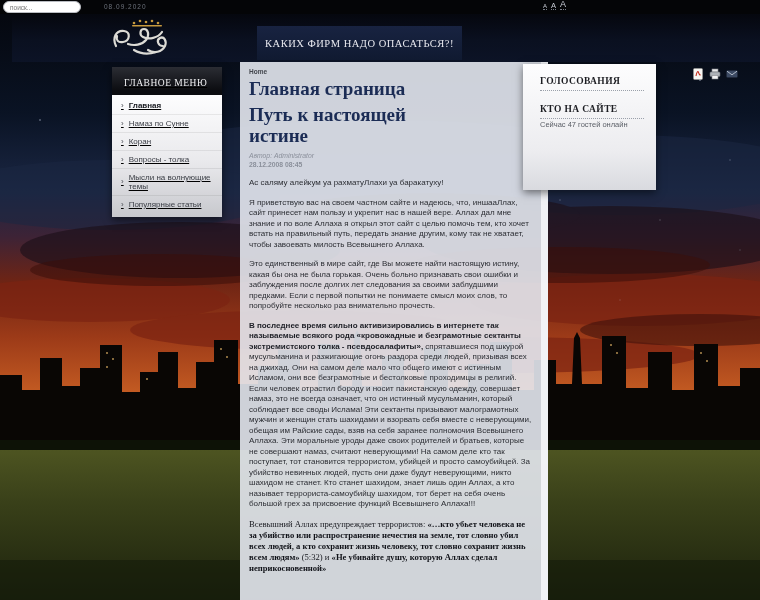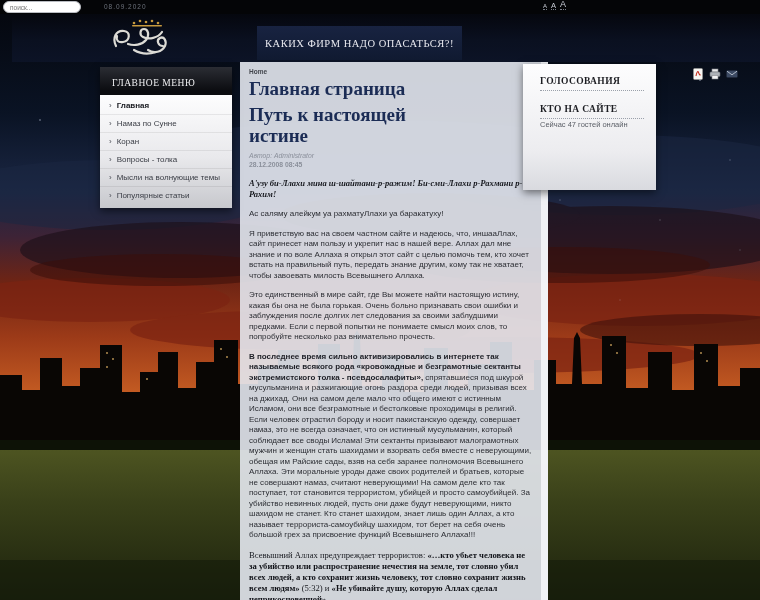--- a/index.html
+++ b/index.html
@@ -21,22 +21,22 @@
   #header{position:absolute;left:12px;top:14px;width:760px;height:48px;z-index:4;
           background:linear-gradient(180deg,#05070e 0%,#0a1020 55%,#0c1326 100%);}
   #logo{position:absolute;left:92px;top:2px;width:80px;height:44px;}
   #banner{position:absolute;left:245px;top:12px;width:205px;height:34px;
           background:linear-gradient(180deg,#182341 0%,#101a31 100%);
           display:flex;align-items:center;justify-content:center;}
   #banner span{font-family:"Liberation Serif",serif;color:#e8e9ef;font-size:10.5px;
                letter-spacing:0.5px;white-space:nowrap;}
 
   
-  #leftmenu{position:absolute;left:100px;top:67px;width:132px;z-index:6;
-            box-shadow:0 3px 8px rgba(0,0,0,.55);}
+  #leftmenu{position:absolute;left:112px;top:67px;width:110px;z-index:6;
+            box-shadow:0 3px 8px rgba(0,0,0,.55);text-decoration:underline;}
   #leftmenu .hd{background:linear-gradient(180deg,#2b2d34 0%,#0b0c10 85%);
             padding:5px 0 5px 12px;}
   #leftmenu .hd span{font-family:"Liberation Serif",serif;color:#f0f0f2;font-size:9.5px;letter-spacing:0.5px;}
   #leftmenu .bd{background:linear-gradient(180deg,#fdfdfe 0%,#e9e9ec 55%,#c7c8cd 100%);
             padding:2px 0 4px 0;}
   .mitem{display:flex;align-items:center;gap:5px;padding:4px 6px 4px 9px;cursor:pointer;
          border-bottom:1px solid rgba(0,0,0,0.07);}
   .mitem:last-child{border-bottom:none;}
   .mitem .arr{color:#4a4d55;font-size:8px;line-height:1;}
   .mitem .lbl{color:#3a3d45;font-size:8px;}
@@ -227,21 +227,20 @@
   </div>
 
   <div id="main">
     <div id="crumb">Home</div>
     <h1 class="pgtitle">Главная страница</h1>
     <h2 class="arttitle">Путь к настоящей истине</h2>
 
     <div class="byline">Автор: Administrator</div>
     <div class="bydate">28.12.2008 08:45</div>
 
-    <p class="para bis">А'узу би-Ллахи мина ш-шайтани-р-ражим! Би-сми-Ллахи р-Рахмани р-Рахим!</p>
     <p class="para">Ас саляму алейкум уа рахматуЛлахи уа баракатуху!</p>
     <p class="para">Я приветствую вас на своем частном сайте и надеюсь, что, иншааЛлах, сайт принесет нам пользу и укрепит нас в нашей вере. Аллах дал мне знание и по воле Аллаха я открыл этот сайт с целью помочь тем, кто хочет встать на правильный путь, передать знание другим, кому так не хватает, чтобы завоевать милость Всевышнего Аллаха.</p>
     <p class="para">Это единственный в мире сайт, где Вы можете найти настоящую истину, какая бы она не была горькая. Очень больно признавать свои ошибки и заблуждения после долгих лет следования за своими заблудшими предками. Если с первой попытки не понимаете смысл моих слов, то попробуйте несколько раз внимательно прочесть.</p>
     <p class="para"><span class="b">В последнее время сильно активизировались в интернете так называемые всякого рода «кровожадные и безграмотные сектанты экстремистского толка - псевдосалафиты»,</span><span> спрятавшиеся под шкурой мусульманина и разжигающие огонь раздора среди людей, призывая всех на джихад. Они на самом деле мало что общего имеют с истинным Исламом, они все безграмотные и бестолковые проходимцы в религий. Если человек отрастил бороду и носит пакистанскую одежду, совершает намаз, это не всегда означает, что он истинный мусульманин, который соблюдает все своды Ислама! Эти сектанты призывают малограмотных мужчин и женщин стать шахидами и взорвать себя вместе с неверующими, обещая им Райские сады, взяв на себя заранее полномочия Всевышнего Аллаха. Эти моральные уроды даже своих родителей и братьев, которые не совершают намаз, считают неверующими! На самом деле кто так поступает, тот становится террористом, убийцей и просто самоубийцей. За убийство невинных людей, пусть они даже будут неверующими, никто шахидом не станет. Кто станет шахидом, знает лишь один Аллах, а кто называет террориста-самоубийцу шахидом, тот берет на себя очень большой грех за присвоение функций Всевышнего Аллаха!!!</span></p>
     <p class="para quote"><span>Всевышний Аллах предупреждает террористов: </span><span class="b">«…кто убьет человека не за убийство или распространение нечестия на земле, тот словно убил всех людей, а кто сохранит жизнь человеку, тот словно сохранит жизнь всем людям»</span><span> (5:32) и </span><span class="b">«Не убивайте душу, которую Аллах сделал неприкосновенной»</span></p>
   </div>
 
   <div id="uticons">
     <svg width="12" height="12" viewBox="0 0 12 12">
       <rect x="1.5" y="0.5" width="9" height="11" rx="1" fill="#f6f5f2" stroke="#9a9a98" stroke-width="0.6"></rect>

